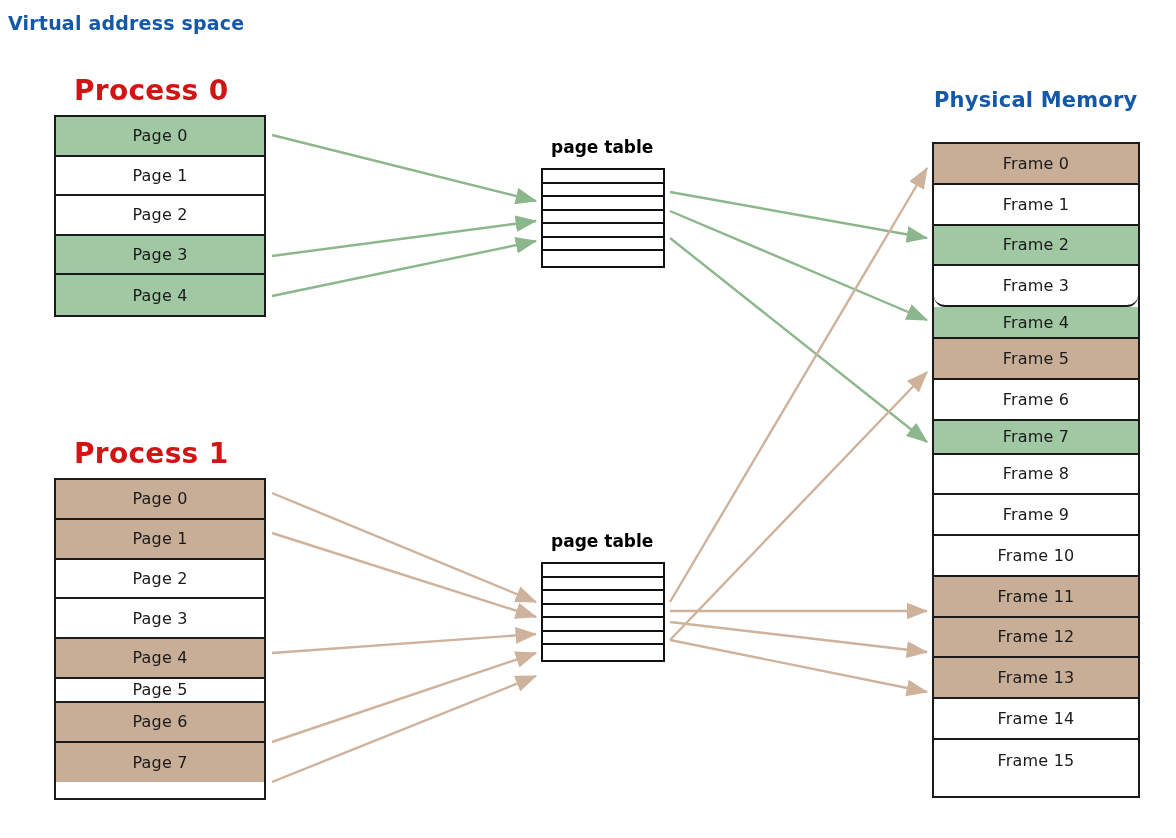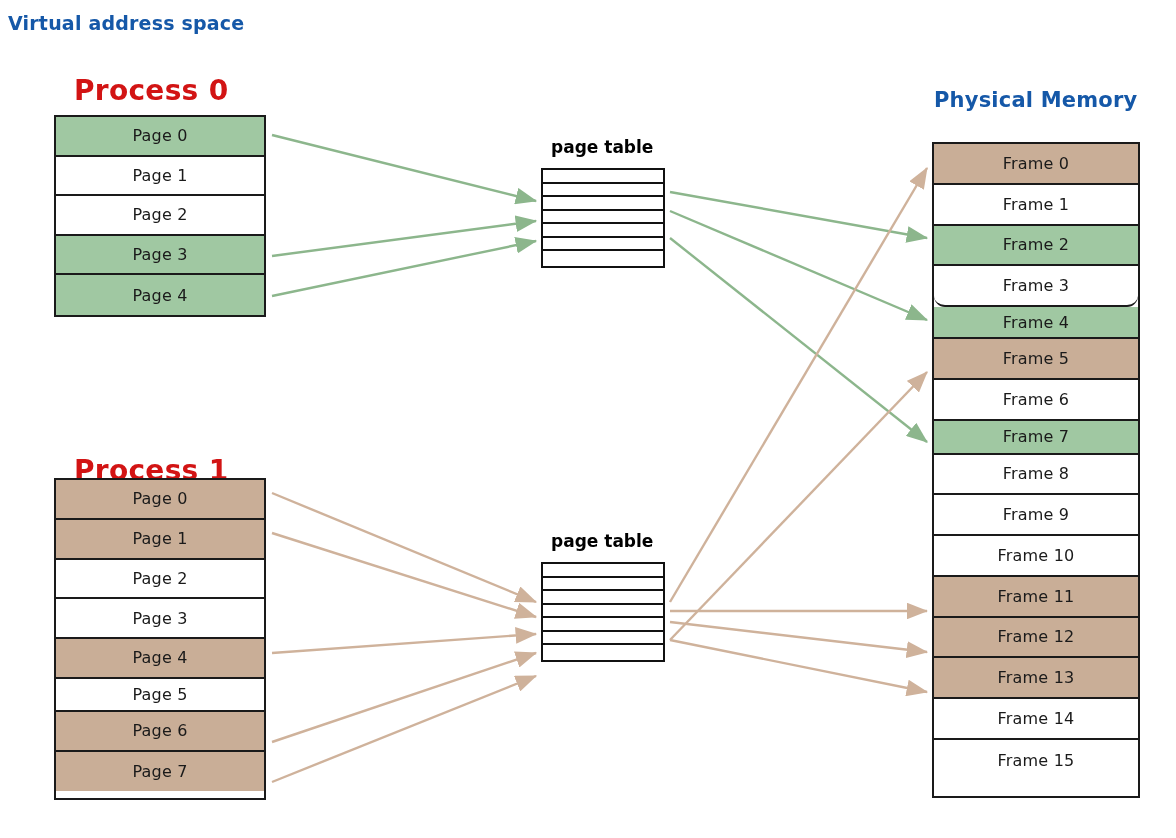--- a/index.html
+++ b/index.html
@@ -148,39 +148,39 @@
         <span>Page 2</span>
       </div>
       <div class="mem-row green" style="height: 39.6px;">
         <span>Page 3</span>
       </div>
       <div class="mem-row green" style="height: 39.6px;">
         <span>Page 4</span>
       </div>
     </div>
 
-  <div class="title-red" style="left:74px; top:454px;">Process 1</div>
+  <div class="title-red" style="left:74px; top:437px;">Process 1</div>
 
   <div class="mem-table" id="p1-table" style="left:54px; top:478px; width:212px; height:322px;">
       <div class="mem-row tan" style="height: 39.75px;">
         <span>Page 0</span>
       </div>
       <div class="mem-row tan" style="height: 39.75px;">
         <span>Page 1</span>
       </div>
       <div class="mem-row" style="height: 39.75px;">
         <span>Page 2</span>
       </div>
       <div class="mem-row" style="height: 39.75px;">
         <span>Page 3</span>
       </div>
       <div class="mem-row tan" style="height: 39.75px;">
         <span>Page 4</span>
       </div>
-      <div class="mem-row" style="height: 33px;">
+      <div class="mem-row" style="height: 24px;">
         <span>Page 5</span>
       </div>
       <div class="mem-row tan" style="height: 39.75px;">
         <span>Page 6</span>
       </div>
       <div class="mem-row tan" style="height: 39.75px;">
         <span>Page 7</span>
       </div>
     </div>
 

